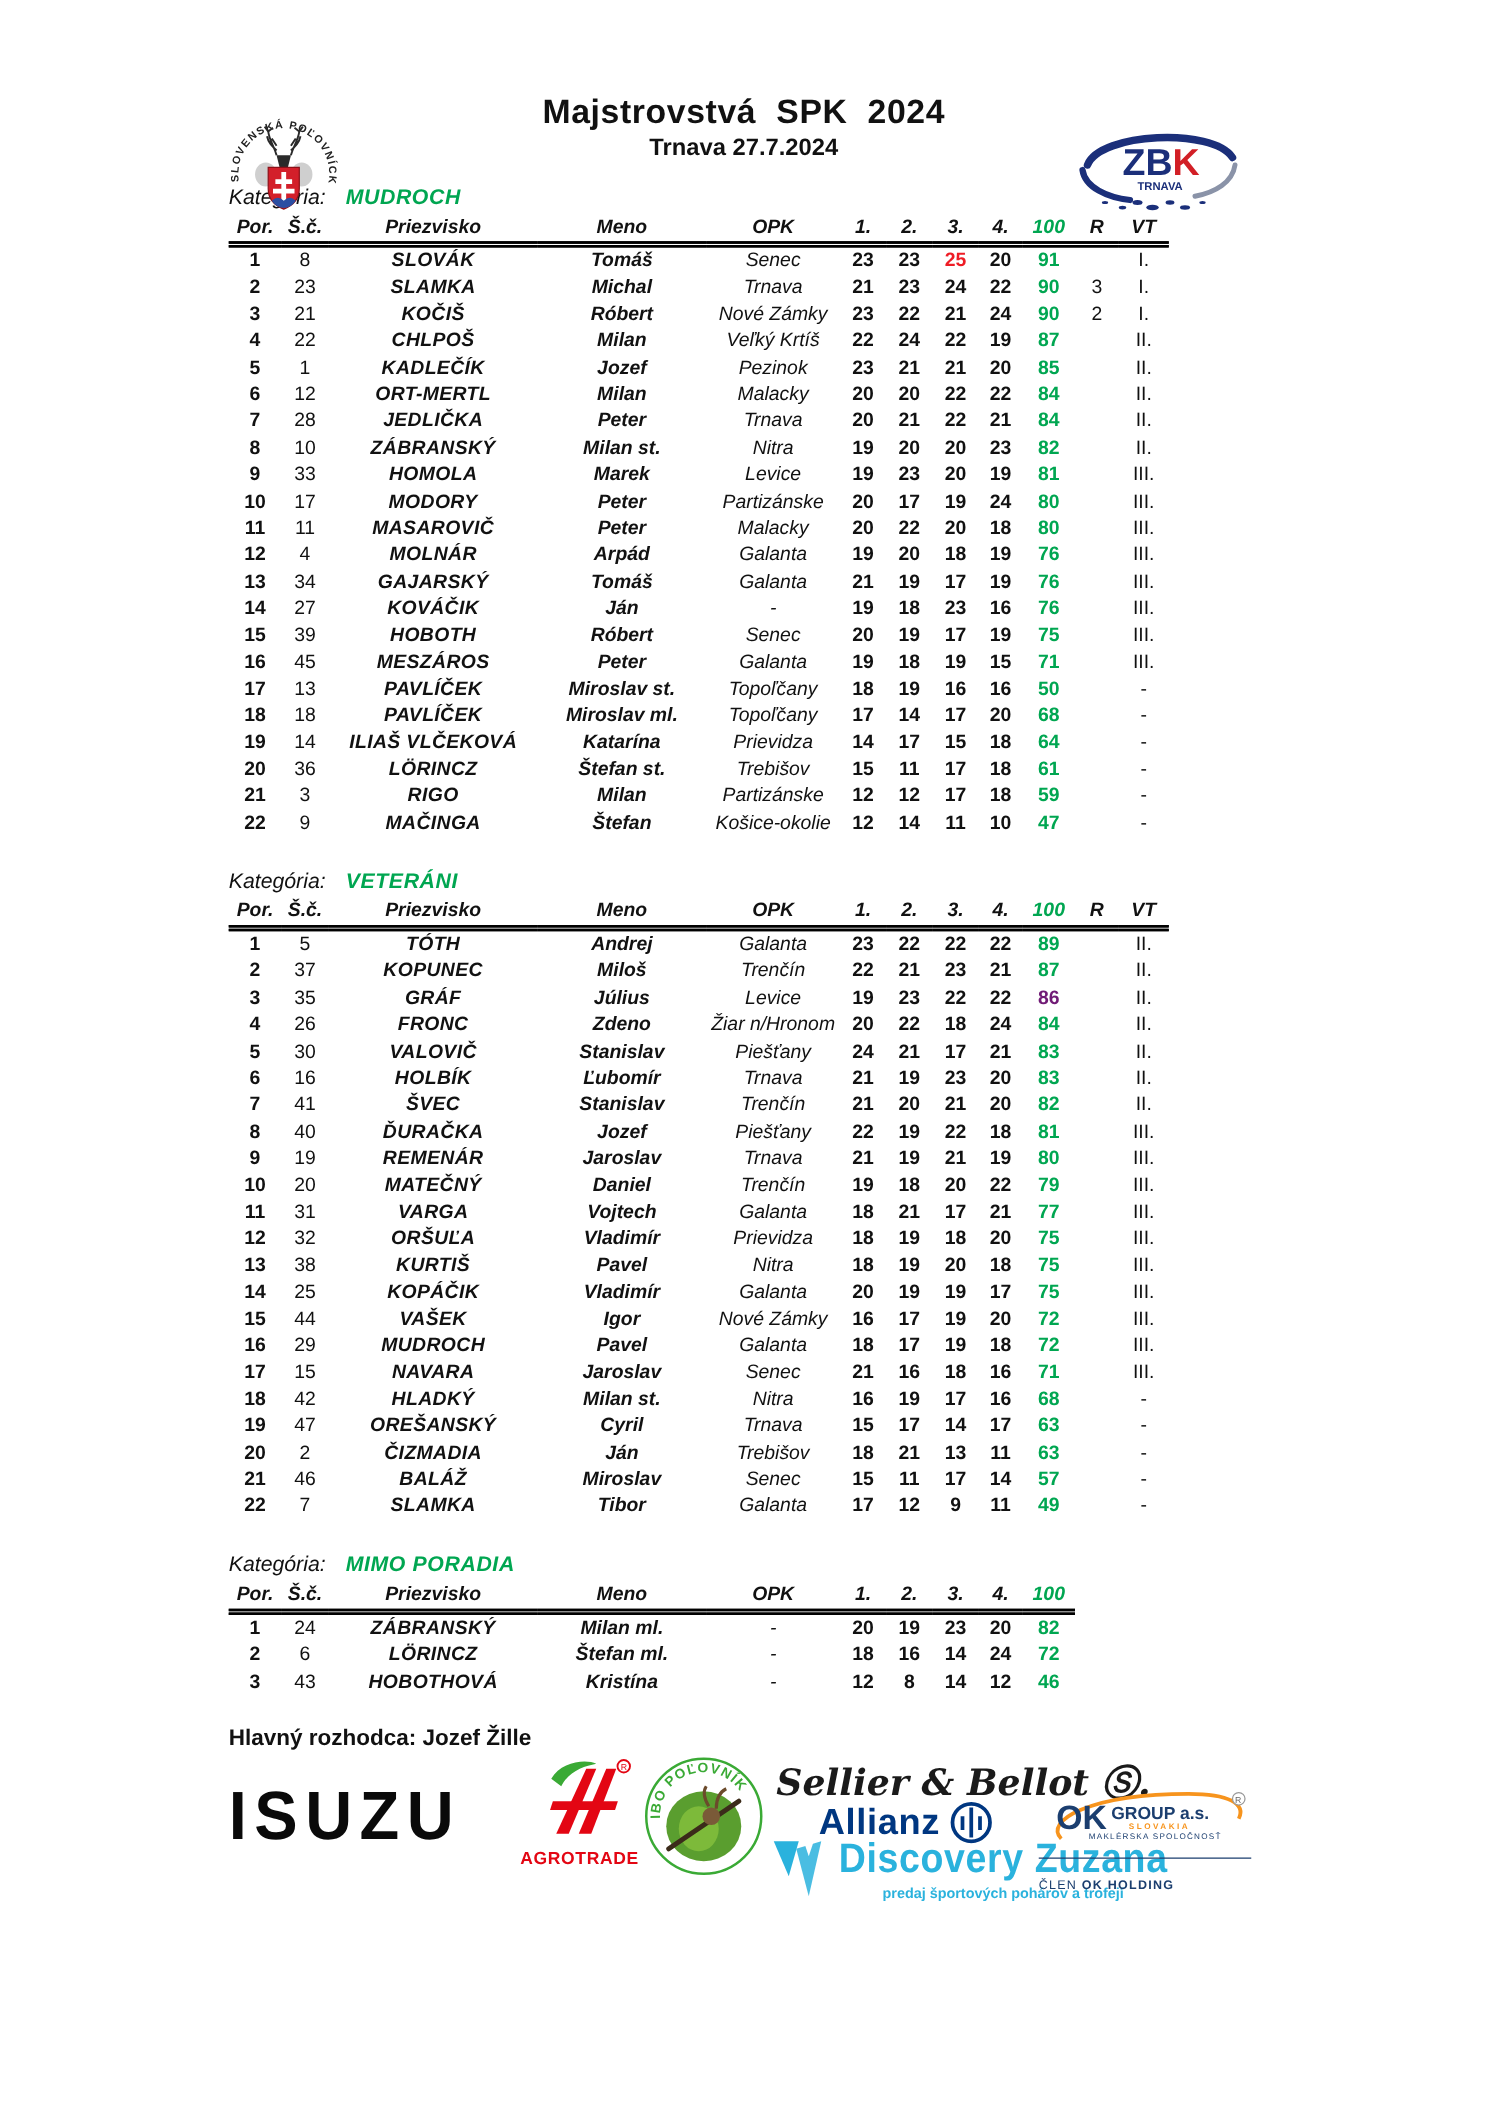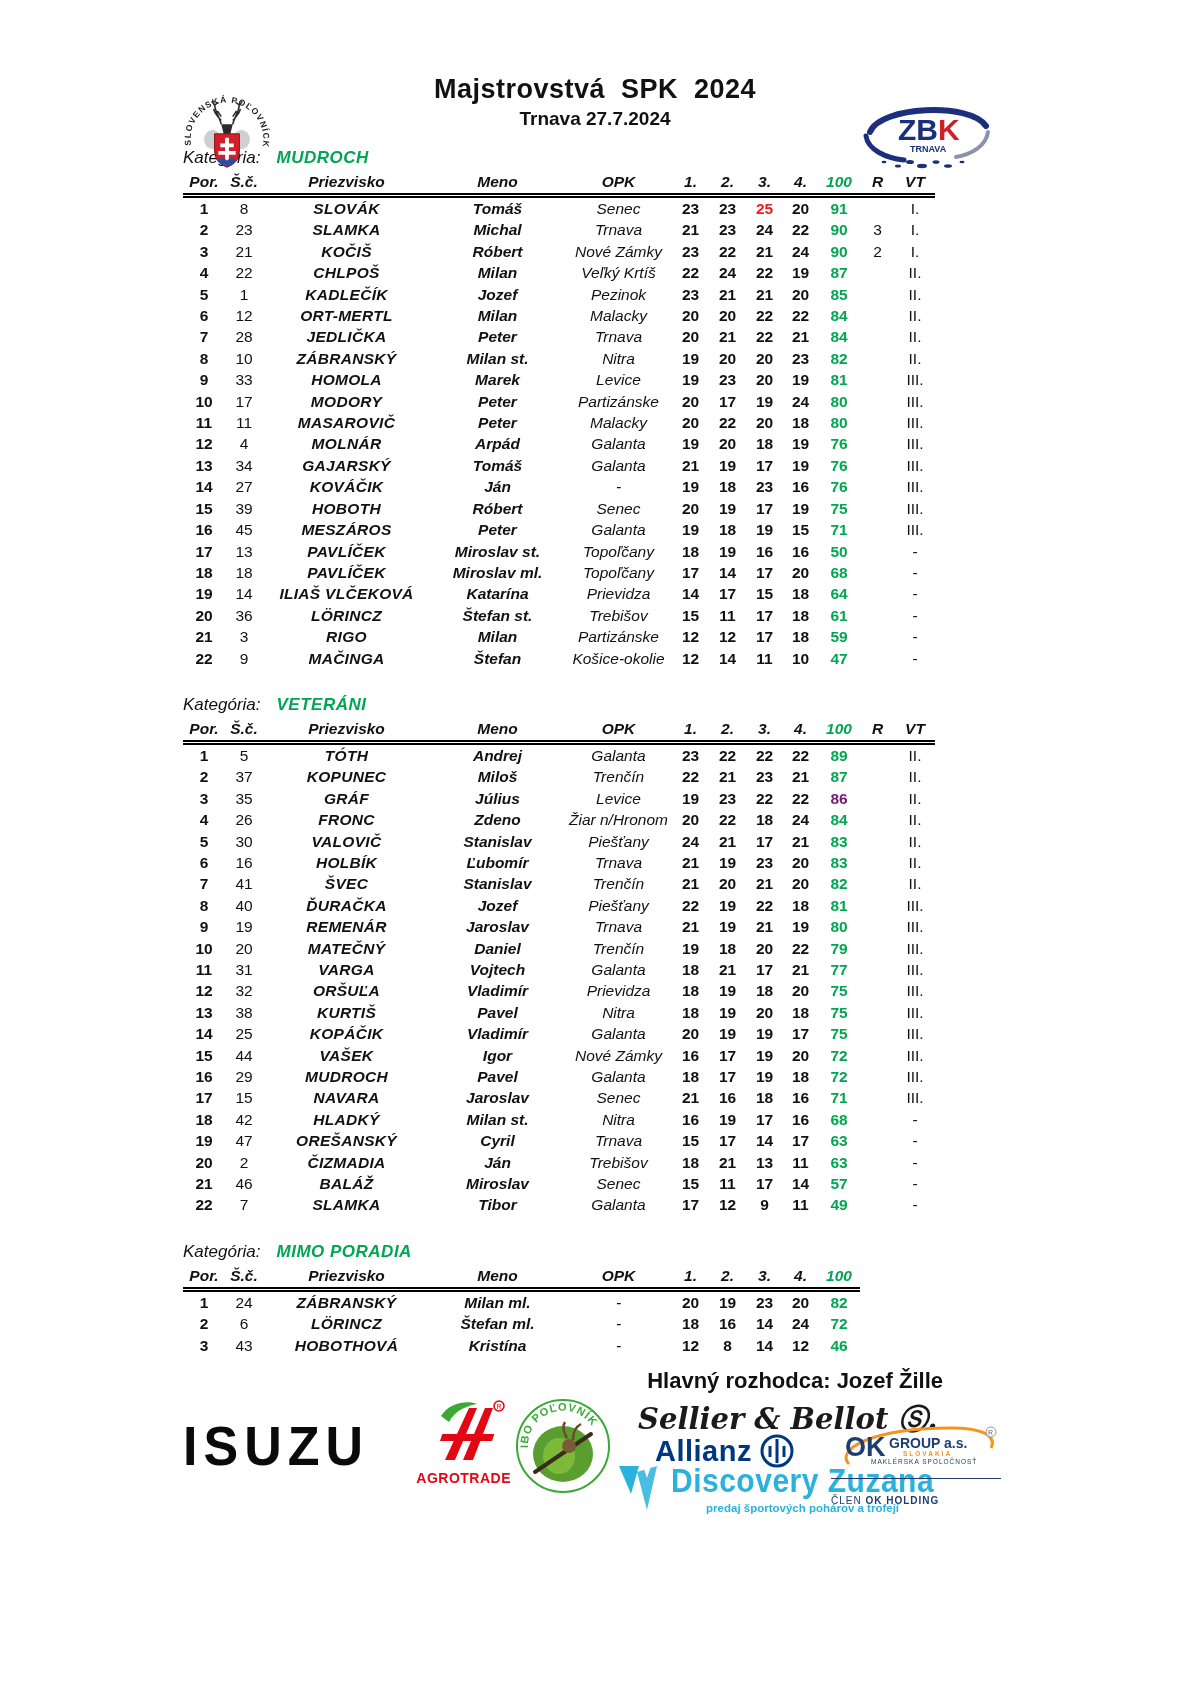--- a/index.html
+++ b/index.html
@@ -35,21 +35,21 @@
   td.c-name   { font-weight:bold; font-style:italic; text-align:left; padding-left:8px; }
   td.c-opk    { font-style:italic; }
   td.c-score  { font-weight:bold; }
   td.c-total  { font-weight:bold; }
   td.c-r, td.c-vt { font-weight:normal; }
 
   .sec { margin-top:24px; }
   .sec-first { margin-top:16px; }
 
   
-  .referee { margin-top:12px; font-size:22px; font-weight:bold;text-align:right; }
+  .referee { margin-top:24px; font-size:18px; font-weight:bold; }
   .logos { position:relative; height:130px; margin-top:4px; }
   .lg { position:absolute; }
   .isuzu-text { font-size:52px; font-weight:900; letter-spacing:6px; color:#0a0a0a; transform:scaleY(1.05); }
   .agro-text  { font-size:14px; font-weight:bold; color:#e30613; letter-spacing:0.5px; text-align:right; }
   .sellier-text { font-family:"DejaVu Serif", serif; font-style:italic; font-weight:bold; font-size:29px; color:#1a1a1a; white-space:nowrap; }
   .allianz-text { font-size:29px; font-weight:bold; color:#003781; letter-spacing:0.5px; }
   .discovery-text { font-size:30px; font-weight:bold; color:#2ab2dd; letter-spacing:0.5px; white-space:nowrap; transform:scaleY(1.1); }
   .discovery-sub { font-size:11.5px; font-weight:bold; color:#2ab2dd; margin-top:4px; text-align:center; }
   .ok-holding { font-size:10px; color:#1b3e6f; letter-spacing:1px; border-top:1.5px solid #1b3e6f; padding-top:16px; margin-top:4px; text-align:left; }
   .ok-holding b { font-weight:bold; }
@@ -904,21 +904,21 @@
             <textPath href="#iboArc" startOffset="6">IBO POĽOVNÍK</textPath>
           </text>
           <ellipse cx="48" cy="56" rx="30" ry="28" fill="#5a9e2f"></ellipse>
           <ellipse cx="44" cy="58" rx="16" ry="18" fill="#8cc63f" opacity="0.7"></ellipse>
           <path d="M20,74 L76,36" stroke="#3b2b1a" stroke-width="4" stroke-linecap="round"></path>
           <path d="M52,40 q-6,-10 -2,-16 M58,42 q0,-12 8,-16" stroke="#6b4a2b" stroke-width="2.5" fill="none"></path>
           <circle cx="54" cy="48" r="7" fill="#7a5a38"></circle>
         </svg>
       </div>
 
-      <div class="lg sellier-text" style="left:438px; top:2px;margin-left:17px;">Sellier &amp; Bellot Ⓢ.</div>
+      <div class="lg sellier-text" style="left:438px; top:2px;">Sellier &amp; Bellot Ⓢ.</div>
 
       <div class="lg" style="left:472px; top:36px; display:flex; align-items:center; gap:8px;">
         <span class="allianz-text">Allianz</span>
         <svg width="34" height="34" viewBox="0 0 34 34">
           <circle cx="17" cy="17" r="15" fill="none" stroke="#003781" stroke-width="3"></circle>
           <path d="M17,5 V29 M10,12 V23 M24,12 V23" stroke="#003781" stroke-width="3"></path>
         </svg>
       </div>
 
       <div class="lg" style="left:434px; top:66px; display:flex; gap:6px;">

